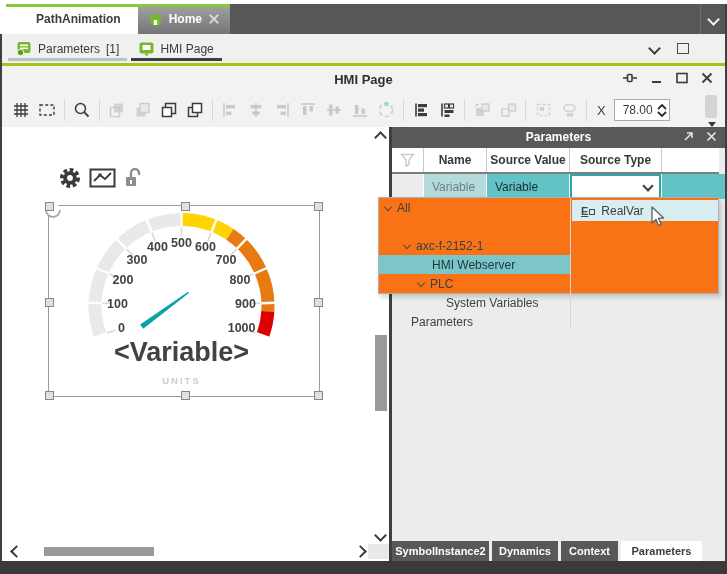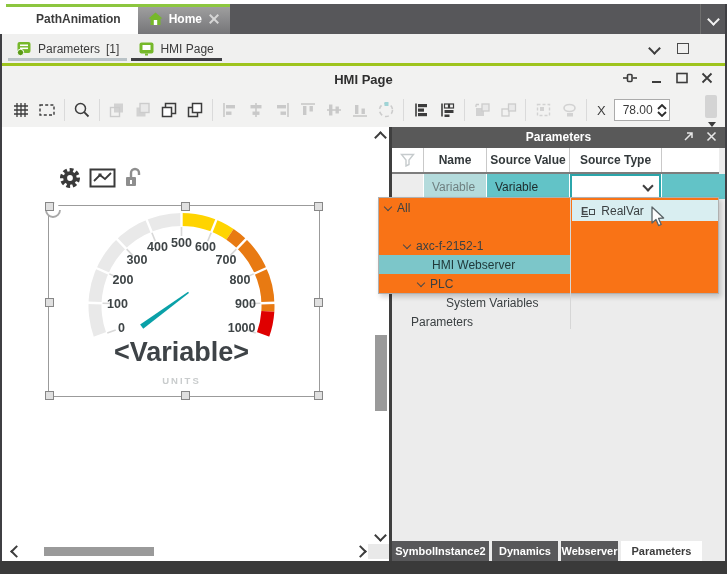--- a/index.html
+++ b/index.html
@@ -460,21 +460,21 @@
     <div class="panelbody"></div>
 
     <div class="paneltabs">
       <div class="ptab" style="width:97px;">
           <span>SymbolInstance2</span>
         </div>
       <div class="ptab" style="width:66px;">
           <span>Dynamics</span>
         </div>
       <div class="ptab" style="width:57px;">
-          <span>Webserver</span>
+          <span>Context</span>
         </div>
       <div class="ptab active" style="width:81px;">
           <span>Parameters</span>
         </div>
     </div>
   </div>
 
   <div class="abs popup">
     <div class="treerow" style="top:0;">
         <span class="chev small" style="margin:0 6px 2px 6px;"></span>

